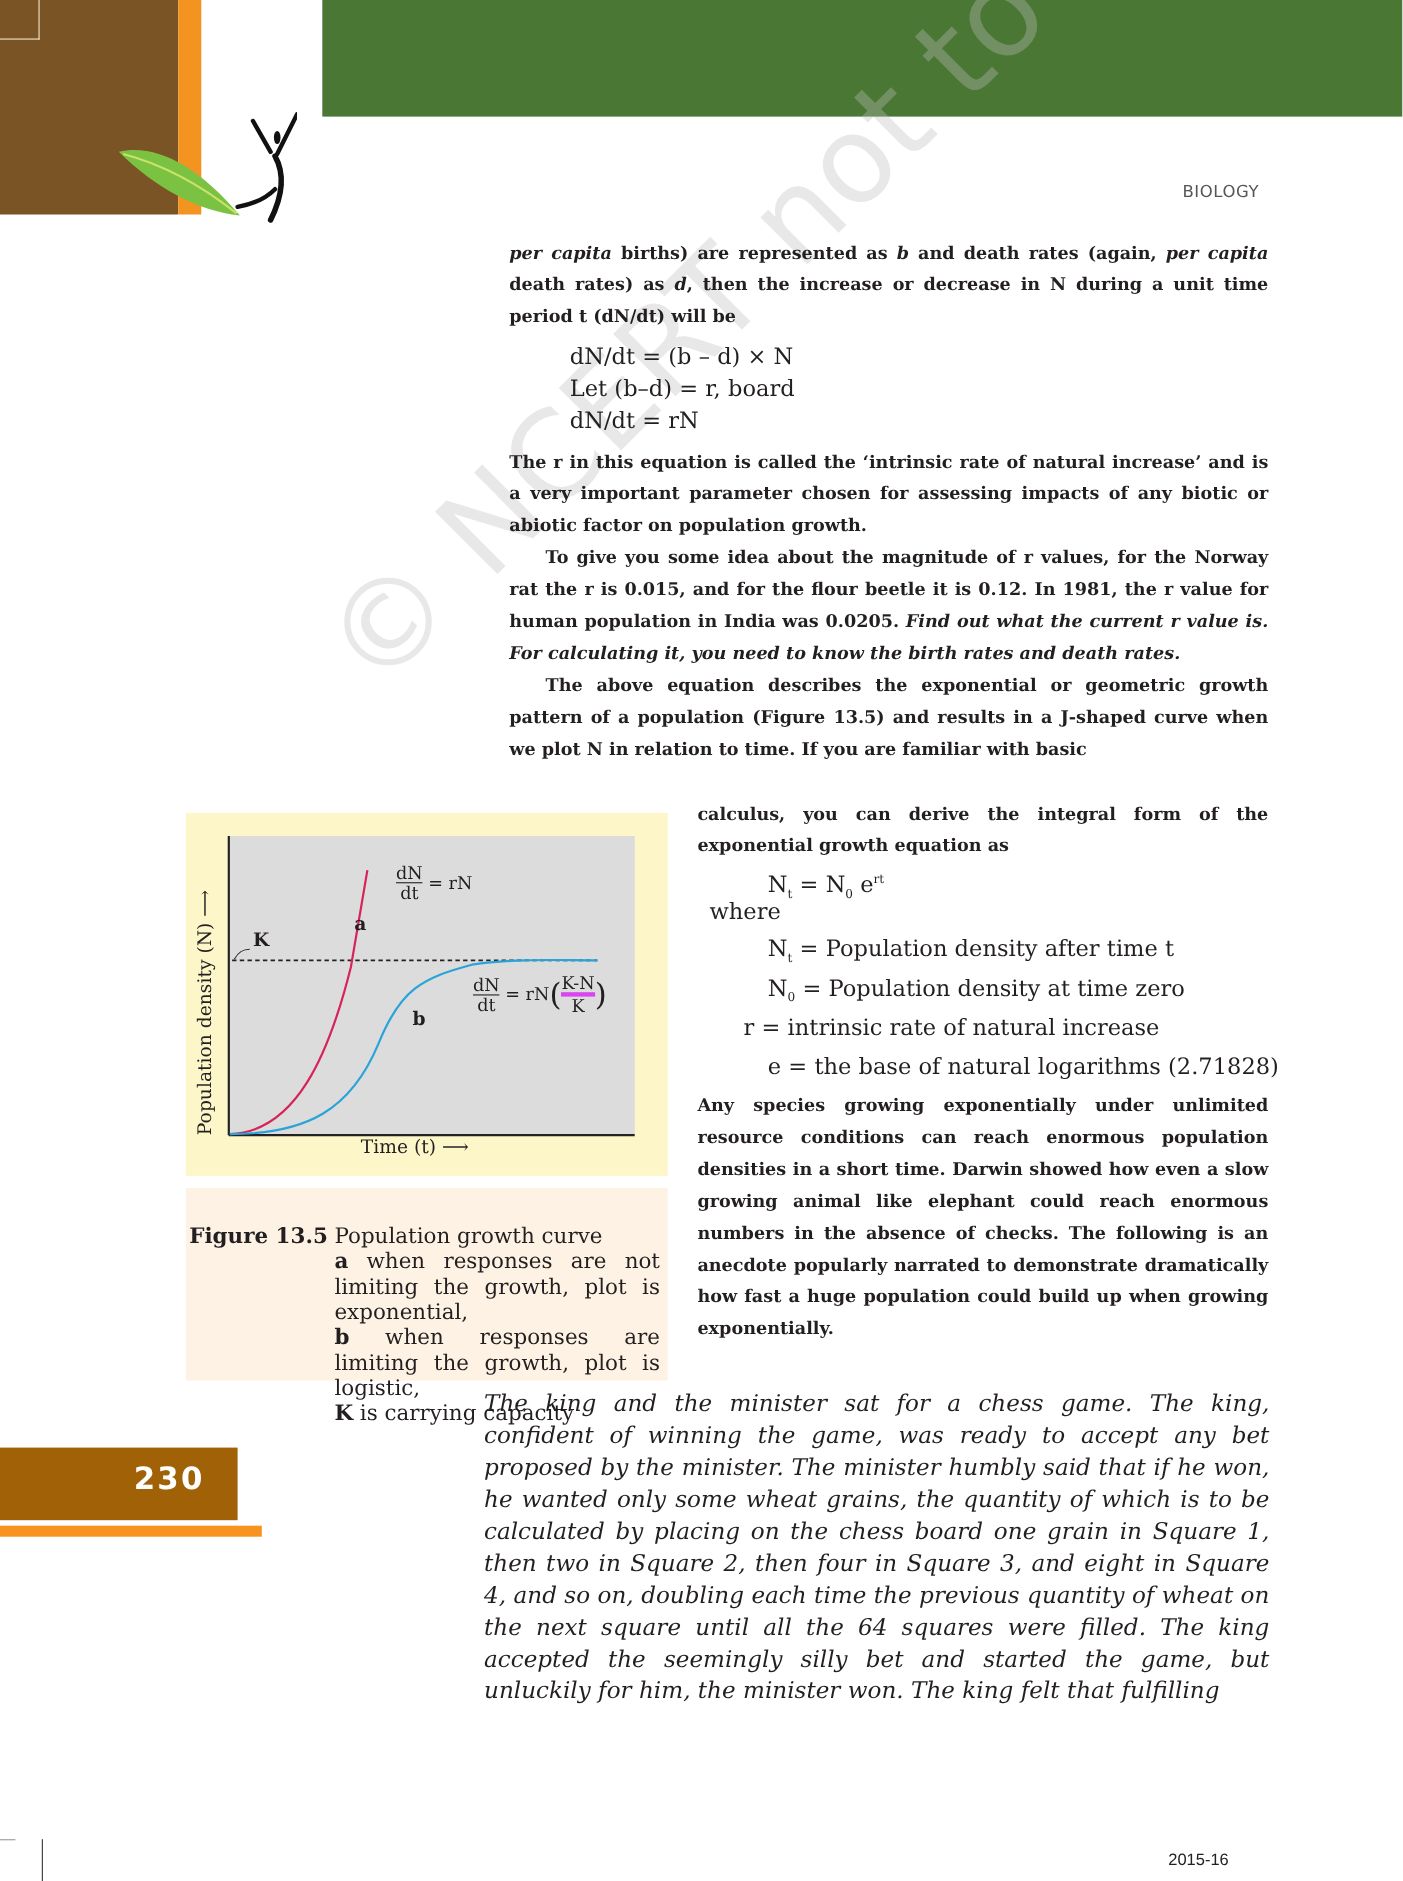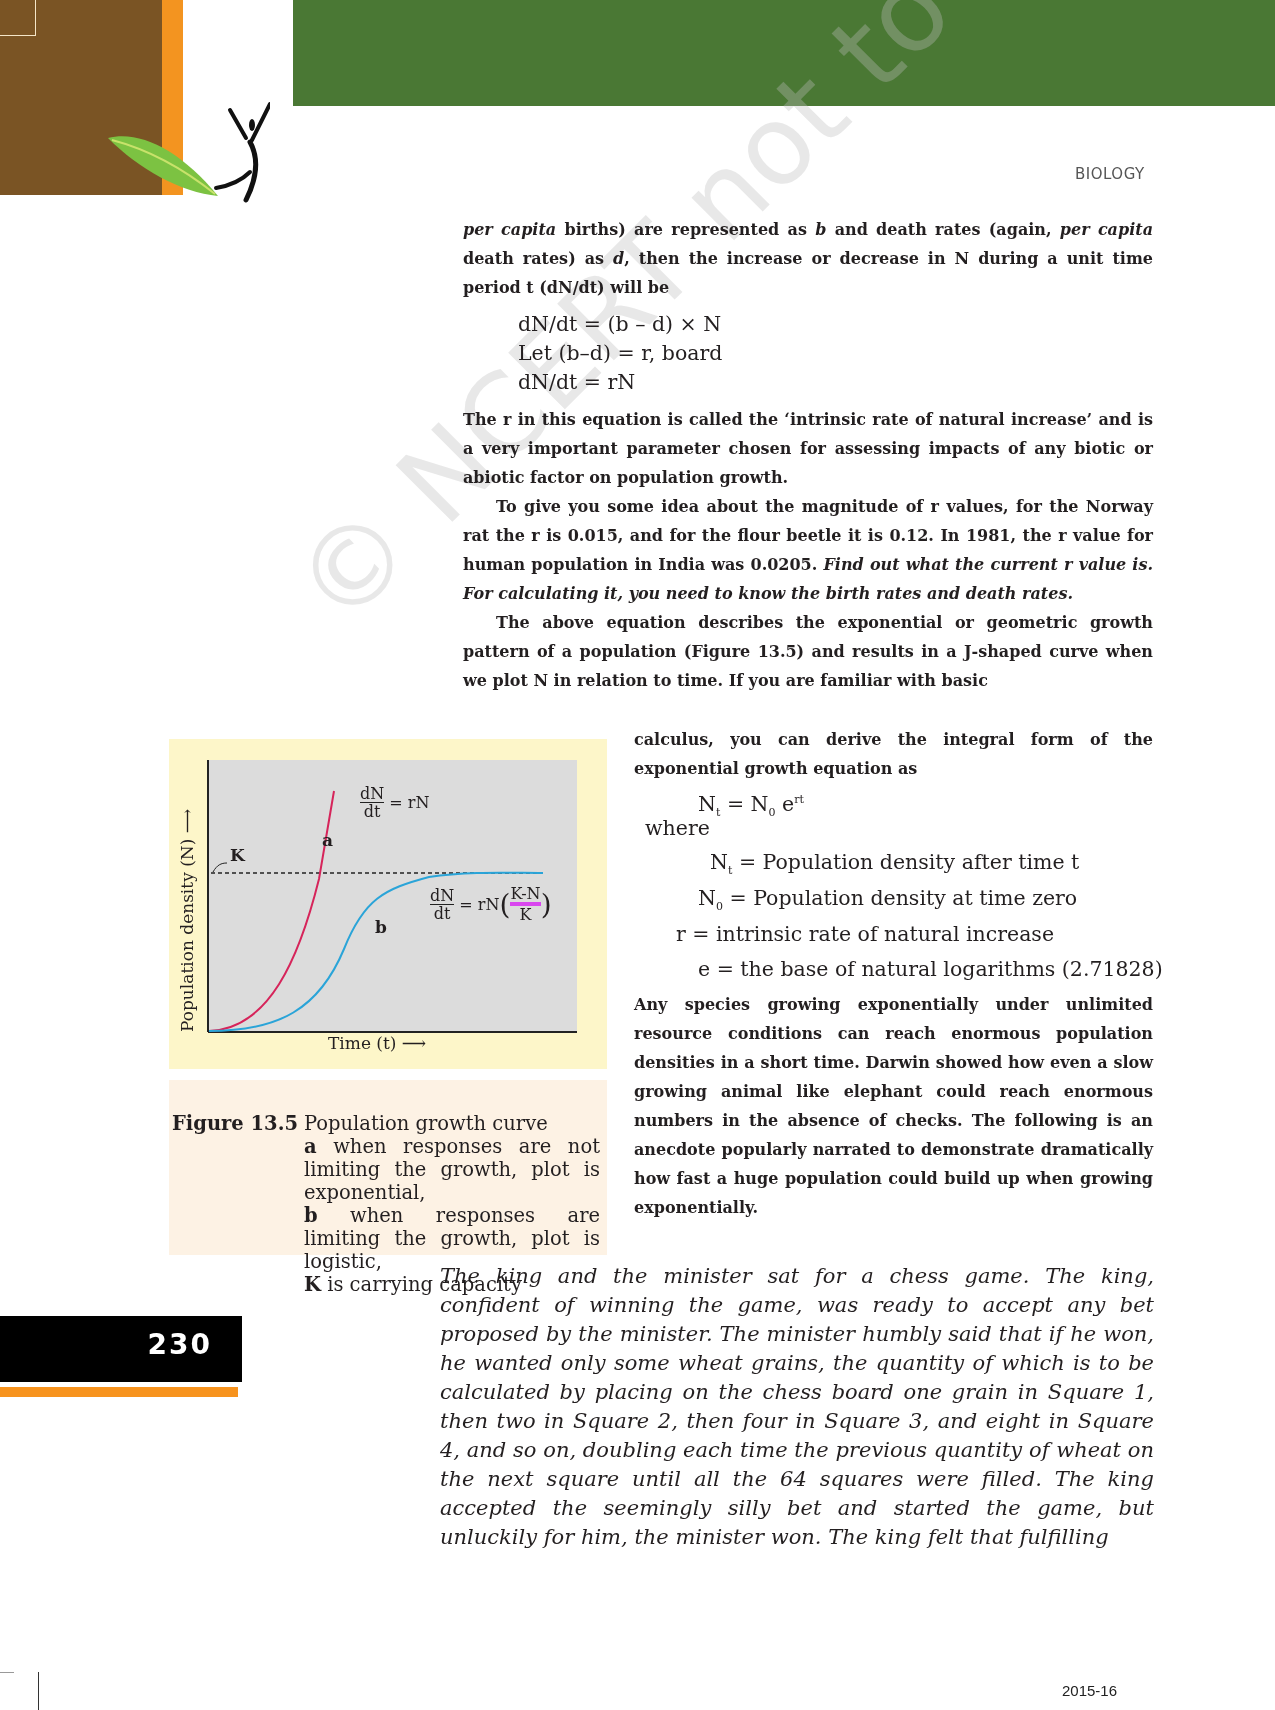--- a/index.html
+++ b/index.html
@@ -14,21 +14,21 @@
   .para { position:absolute; font-size:16px; line-height:29px; text-align:justify;font-weight:bold; }
   .para p { margin:0; }
   .indent { text-indent:33px; }
   .eq { position:absolute; font-size:20.5px; line-height:29px; }
   .fig { position:absolute; left:169px; top:739px; width:438px; height:330px; background:#fdf6c9; }
   .plotarea { position:absolute; left:208px; top:760px; width:369px; height:272px; background:#dcdcdc; }
   .caption-bg { position:absolute; left:169px; top:1080px; width:438px; height:175px; background:#fdf2e4; }
   .caption { position:absolute; left:172px; top:1080px; width:425px; font-size:19.5px; line-height:23px;margin-top:32px; }
   .caption .label { font-weight:bold; }
   .caption .rest { position:absolute; left:132px; top:0; width:296px; text-align:justify; }
-  .pagebox { position:absolute; left:0; top:1316px; width:242px; height:66px; background:#000000; }
+  .pagebox { position:absolute; left:0; top:1316px; width:216px; height:66px; background:#a16207; }
   .pagebox span { position:absolute; right:30px; top:12px; font-family:"DejaVu Sans", sans-serif; font-weight:bold; color:#fff; font-size:28px; letter-spacing:2px; }
   .pagebar { position:absolute; left:0; top:1387px; width:238px; height:10px; background:#f7931e; }
   .story { position:absolute; left:440px; top:1262px; width:714px; font-size:21px; line-height:29px; font-style:italic; text-align:justify; }
   .footer { position:absolute; left:1062px; top:1682px; font-family:"Liberation Sans", sans-serif; font-size:15px; color:#222; }
   .crop-b { position:absolute; left:0; top:1672px; width:14px; height:1px; background:#999; }
   .crop-v { position:absolute; left:38px; top:1672px; width:1px; height:38px; background:#333; }
   .watermark { position:absolute; left:270px; top:560px; font-family:"DejaVu Sans", sans-serif; font-size:110px; color:rgba(190,190,190,0.35); transform:rotate(-45deg); transform-origin:left top; white-space:nowrap; pointer-events:none; }
   sub, sup { font-size:11px; }
 </style>
 </head>
@@ -65,21 +65,21 @@
   <p class="indent">The above equation describes the exponential or geometric growth pattern of a population (Figure 13.5) and results in a J-shaped curve when we plot N in relation to time. If you are familiar with basic</p>
 </div>
 
 <div class="para" style="left:634px; top:725px; width:519px;">calculus, you can derive the integral form of the exponential growth equation as</div>
 
 <div class="eq" style="left:698px; top:785px;">
   <span>N</span><sub>t</sub><span> = N</span><sub>0</sub><span> e</span><sup>rt</sup>
 </div>
 <div class="eq" style="left:645px; top:814px;">where</div>
 
-<div class="eq" style="left:698px; top:848px;margin-left:12px;"><span>N</span><sub>t</sub><span> = Population density after time t</span></div>
+<div class="eq" style="left:698px; top:848px;"><span>N</span><sub>t</sub><span> = Population density after time t</span></div>
 <div class="eq" style="left:698px; top:884px;"><span>N</span><sub>0</sub><span> = Population density at time zero</span></div>
 <div class="eq" style="left:676px; top:920px;"><span>r</span><span> = intrinsic rate of natural increase</span></div>
 <div class="eq" style="left:698px; top:955px;"><span>e</span><span> = the base of natural logarithms (2.71828)</span></div>
 
 <div class="para" style="left:634px; top:990px; width:519px;">Any species growing exponentially under unlimited resource conditions can reach enormous population densities in a short time. Darwin showed how even a slow growing animal like elephant could reach enormous numbers in the absence of checks. The following is an anecdote popularly narrated to demonstrate dramatically how fast a huge population could build up when growing exponentially.</div>
 
 <div class="fig"></div>
 <div class="plotarea"></div>
 <svg style="position:absolute; left:169px; top:739px;" width="438" height="330">
 

